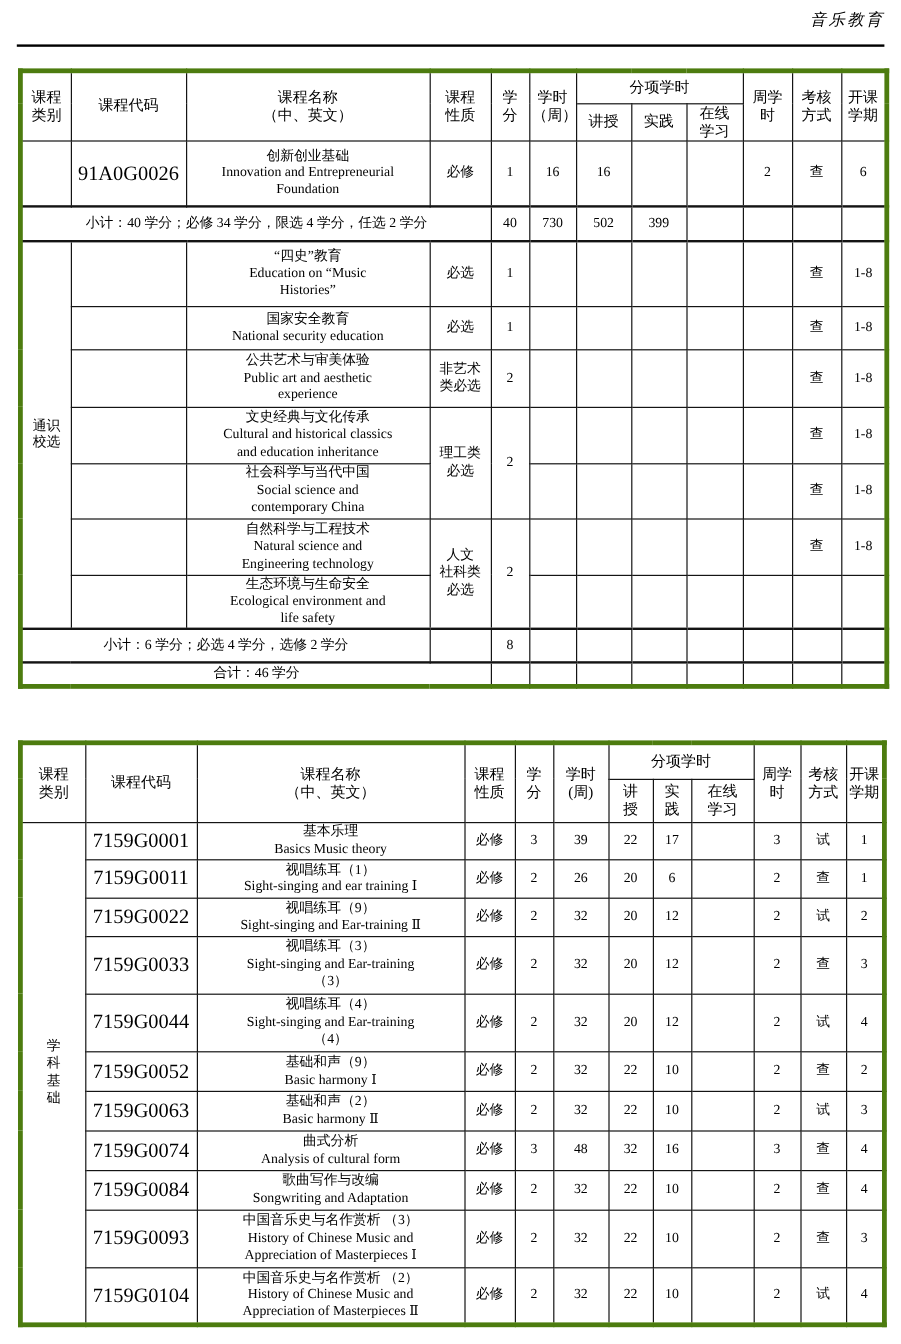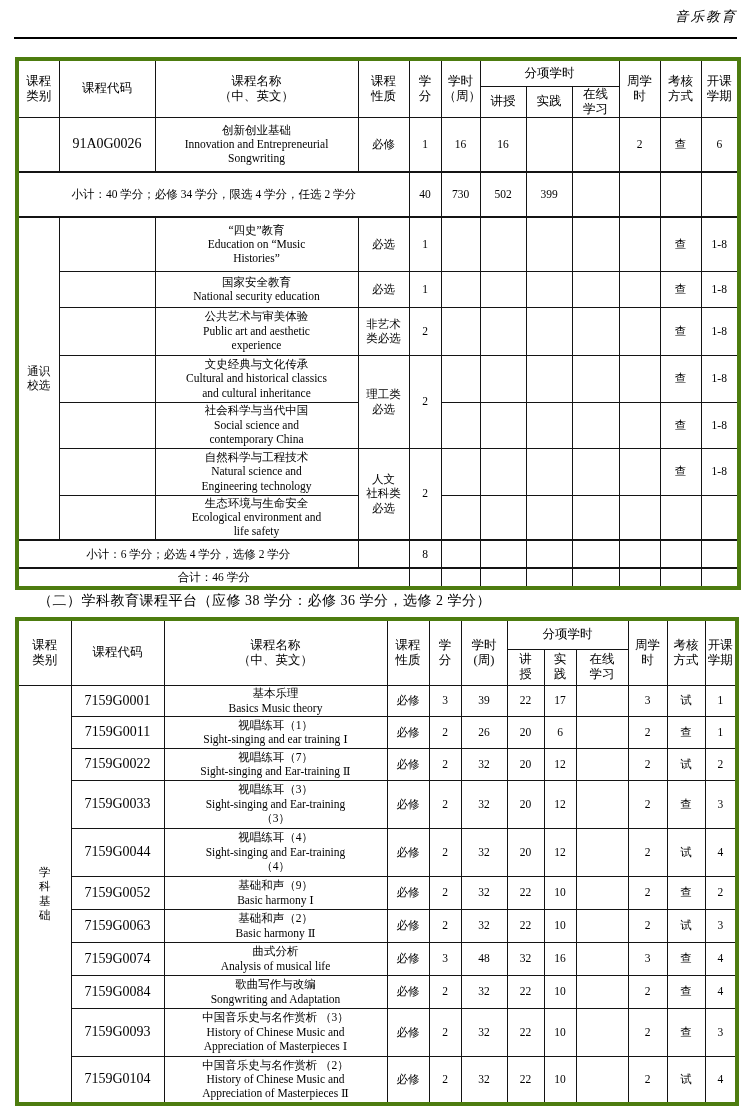--- a/index.html
+++ b/index.html
@@ -10,21 +10,21 @@
   .top-rule{position:absolute;top:37px;left:14px;width:723px;height:0;border-top:2.5px solid #000;}
   table{border-collapse:collapse;table-layout:fixed;position:absolute;background:#fff;}
   #t1{top:57px;left:15px;width:722px;}
   #t2{top:617px;left:15px;width:720px;}
   th,td{border:1px solid #141414;text-align:center;vertical-align:middle;
         white-space:pre-line;overflow:hidden;padding:0 2px;font-weight:normal;}
   th{font-size:12.5px;line-height:1.2;}
   td{font-size:11.5px;line-height:1.26;}
   table{border:4px solid #4d7c0f;padding-left:48px;}
   tr.thick>td{border-top-width:2px;}
-  .code-cell{font-size:14px;}
+  .code-cell{font-size:17px;}
   .name-cell{font-size:11.5px;}
   .section-heading{position:absolute;top:592px;left:38px;font-size:14px;letter-spacing:0.5px;}
 </style>
 </head>
 <body>
 
 <div class="page">
 
   <div class="doc-header">音乐教育</div>
   <div class="top-rule"></div>
@@ -71,32 +71,32 @@
         <th>在线
 学习</th>
       </tr>
     </thead>
     <tbody>
       <tr style="height:55px">
         <td></td>
         <td class="code-cell">91A0G0026</td>
         <td class="name-cell">创新创业基础
 Innovation and Entrepreneurial
-Songwriting</td>
+Foundation</td>
         <td>必修</td>
         <td>1</td>
         <td>16</td>
         <td>16</td>
         <td></td>
         <td></td>
         <td>2</td>
         <td>查</td>
         <td>6</td>
       </tr>
-      <tr style="height:45px" class="thick">
+      <tr style="height:29px" class="thick">
         <td colspan="4">小计：40 学分；必修 34 学分，限选 4 学分，任选 2 学分</td>
         <td>40</td>
         <td>730</td>
         <td>502</td>
         <td>399</td>
         <td></td>
         <td></td>
         <td></td>
         <td></td>
       </tr>
@@ -144,21 +144,21 @@
         <td></td>
         <td></td>
         <td></td>
         <td>查</td>
         <td>1-8</td>
       </tr>
       <tr style="height:47px">
         <td></td>
         <td class="name-cell">文史经典与文化传承
 Cultural and historical classics
-and cultural inheritance</td>
+and education inheritance</td>
         <td rowspan="2">理工类
 必选</td>
         <td rowspan="2">2</td>
         <td></td>
         <td></td>
         <td></td>
         <td></td>
         <td></td>
         <td>查</td>
         <td>1-8</td>
@@ -225,21 +225,20 @@
         <td></td>
         <td></td>
         <td></td>
         <td></td>
         <td></td>
         <td></td>
       </tr>
     </tbody>
   </table>
 
-  <div class="section-heading">（二）学科教育课程平台（应修 38 学分：必修 36 学分，选修 2 学分）</div>
 
   <table id="t2">
     <colgroup>
       <col style="width:54px">
         <col style="width:93px">
         <col style="width:223px">
         <col style="width:42px">
       <col style="width:32px">
         <col style="width:46px">
         <col style="width:37px">
@@ -307,21 +306,21 @@
         <td>26</td>
         <td>20</td>
         <td>6</td>
         <td></td>
         <td>2</td>
         <td>查</td>
         <td>1</td>
       </tr>
       <tr style="height:32px">
         <td class="code-cell">7159G0022</td>
-        <td class="name-cell">视唱练耳（7）
+        <td class="name-cell">视唱练耳（9）
 Sight-singing and Ear-training Ⅱ</td>
         <td>必修</td>
         <td>2</td>
         <td>32</td>
         <td>20</td>
         <td>12</td>
         <td></td>
         <td>2</td>
         <td>试</td>
         <td>2</td>
@@ -380,21 +379,21 @@
         <td>22</td>
         <td>10</td>
         <td></td>
         <td>2</td>
         <td>试</td>
         <td>3</td>
       </tr>
       <tr style="height:33px">
         <td class="code-cell">7159G0074</td>
         <td class="name-cell">曲式分析
-Analysis of musical life</td>
+Analysis of cultural form</td>
         <td>必修</td>
         <td>3</td>
         <td>48</td>
         <td>32</td>
         <td>16</td>
         <td></td>
         <td>3</td>
         <td>查</td>
         <td>4</td>
       </tr>

